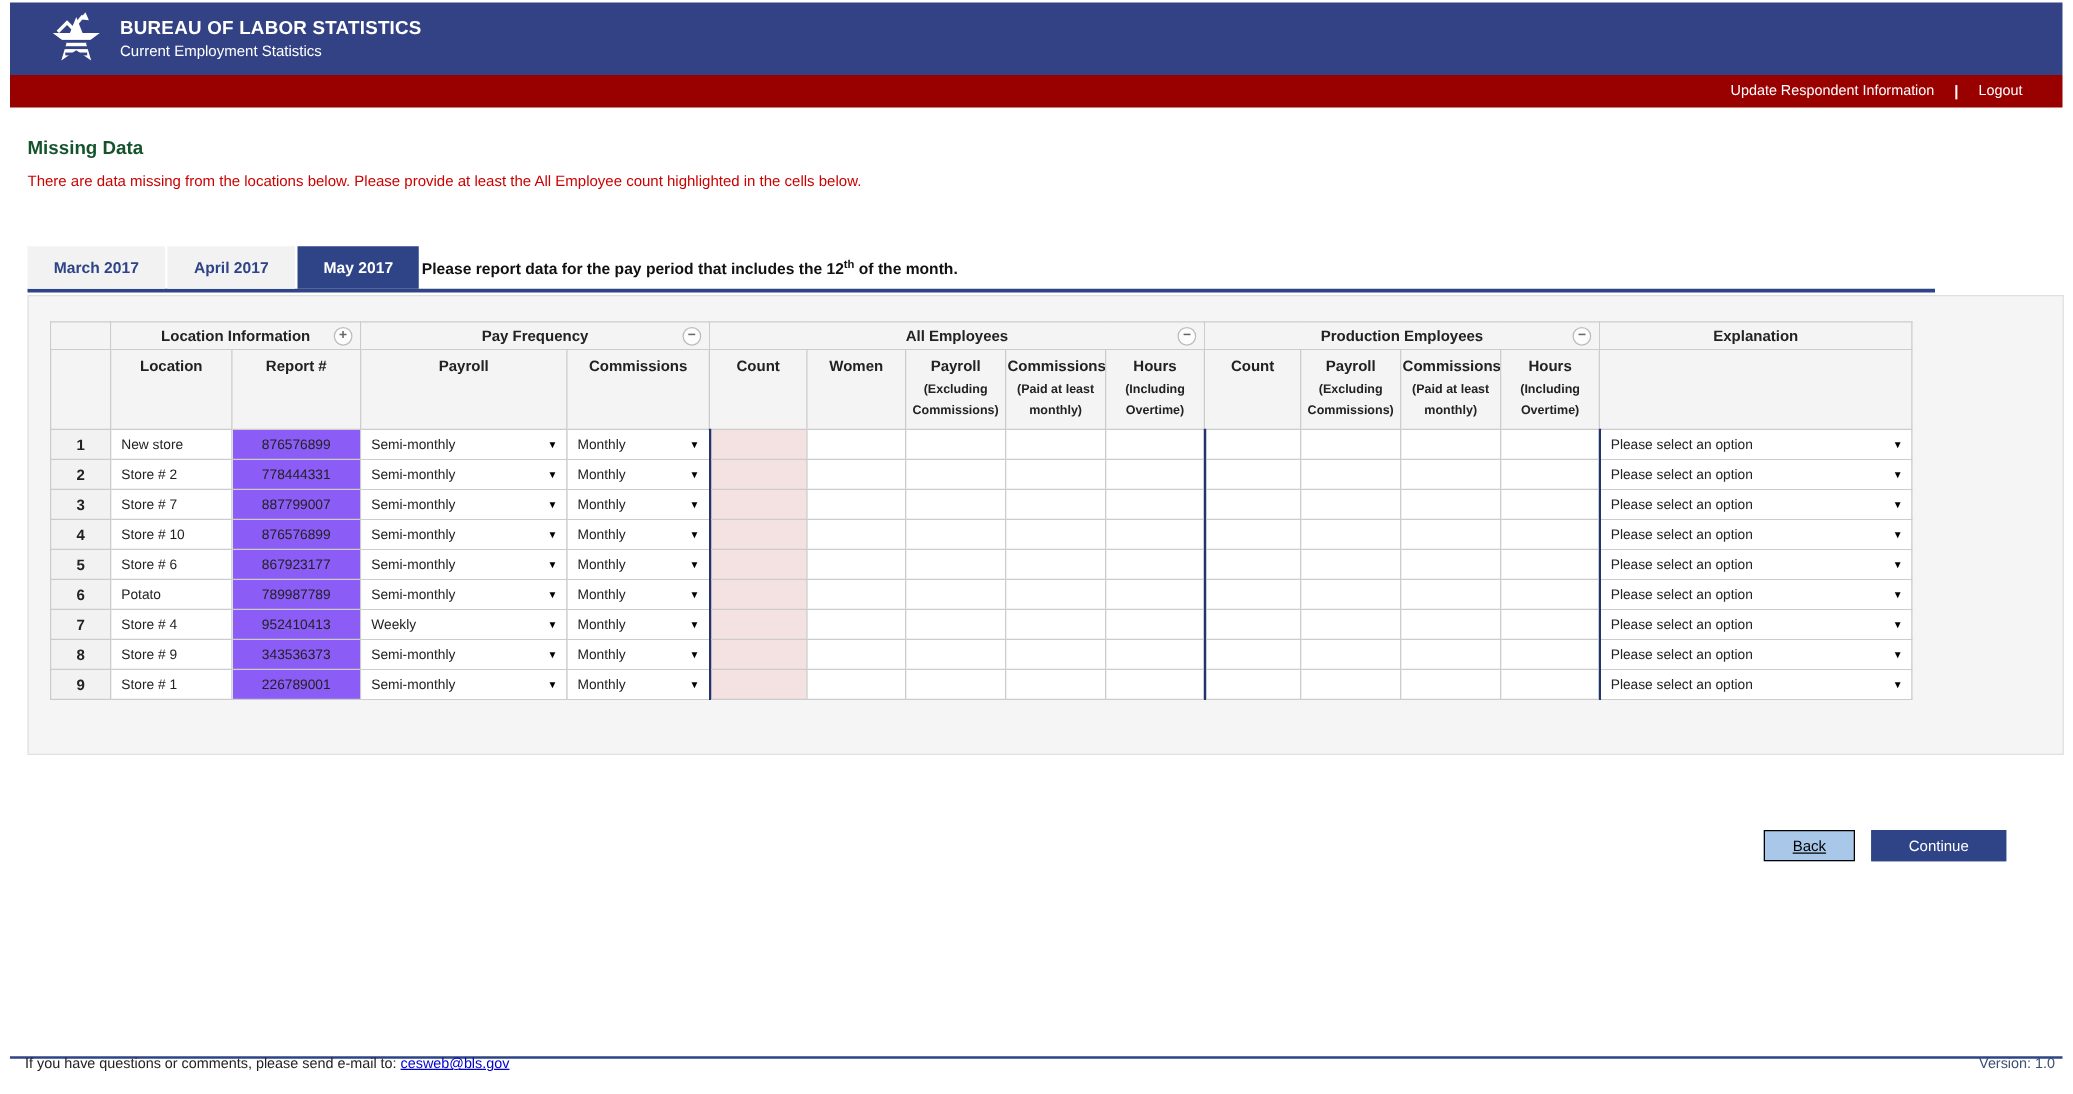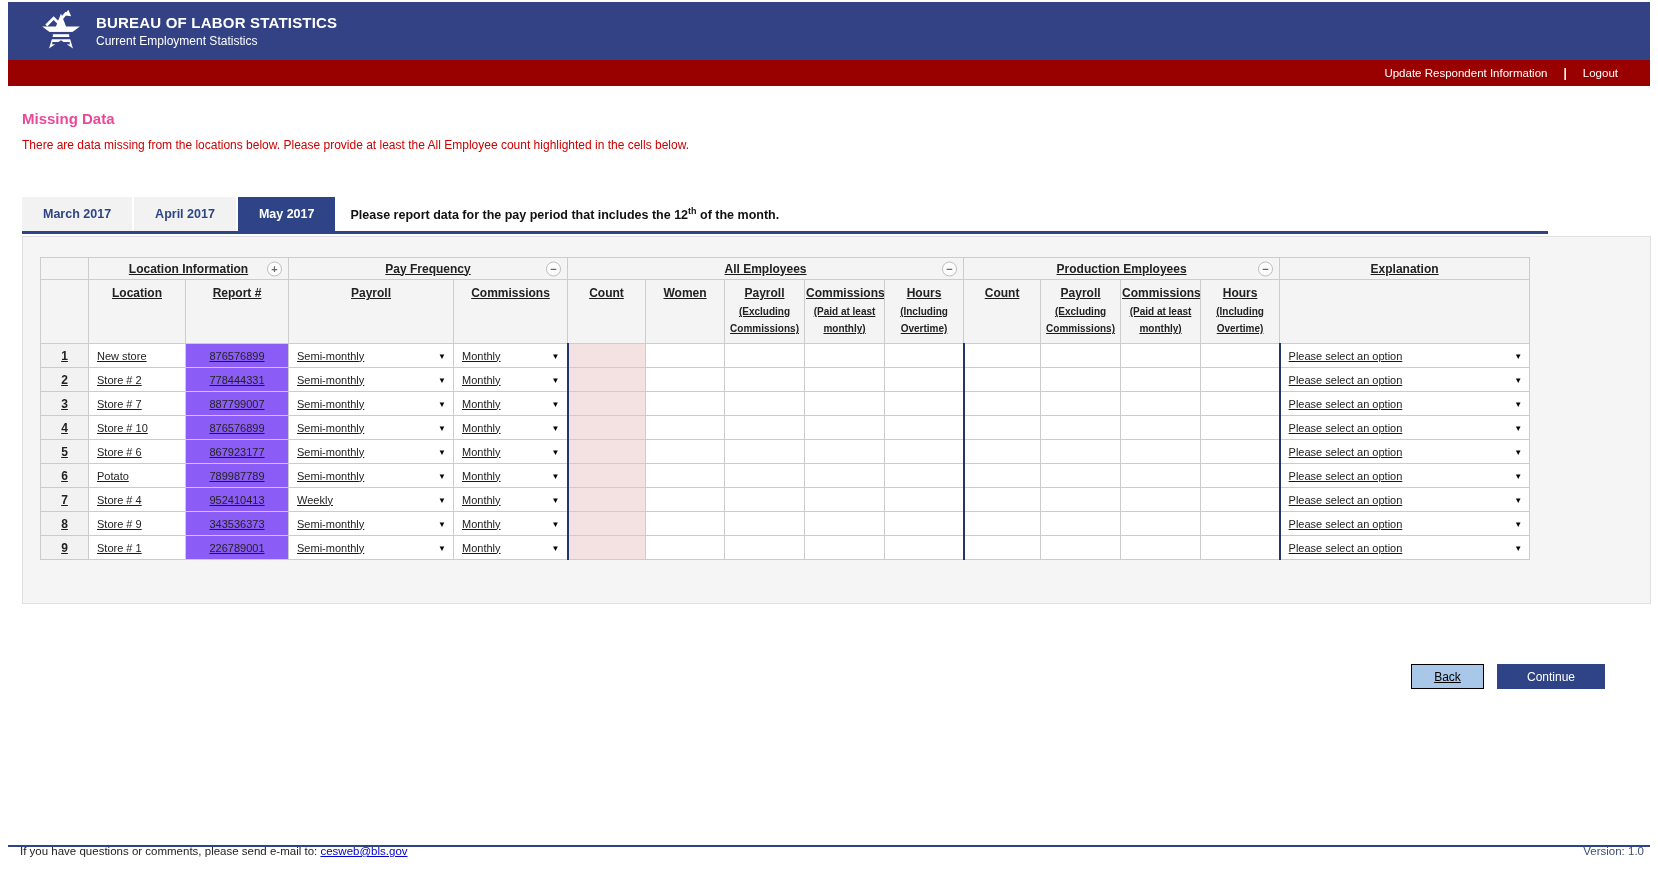--- a/index.html
+++ b/index.html
@@ -13,36 +13,36 @@
   .logo { width:46px; height:46px; margin-right:12px; flex:0 0 auto; }
   .banner-text .title { color:#fff; font-weight:bold; font-size:15px; letter-spacing:.2px; }
   .banner-text .subtitle { color:#fff; font-size:12px; margin-top:3px; }
 
   .redbar { background:#990000; height:26px; display:flex; align-items:center; justify-content:flex-end; padding-right:32px; }
   .redbar a { color:#fff; font-size:11.5px; text-decoration:none; cursor:pointer; }
   .redbar .divider { color:#fff; font-size:12px; margin:0 16px; font-weight:bold; }
 
   
   .main { margin:0 8px; }
-  h1.page-title { font-size:15px; margin:24px 0 0 6px; color:#ec4899; }
+  h1.page-title { font-size:15px; margin:24px 0 0 6px; color:#14532d; }
   .warning { color:#cc0000; font-size:12px; margin:11px 0 0 6px; }
 
   
   .tabs-row { display:flex; align-items:center; margin:45px 0 0 6px; }
   .tab { height:34px; padding:0 21px; display:flex; align-items:center; background:#f2f2f2; color:#2e4486;
          font-weight:bold; font-size:12.5px; margin-right:2px; cursor:pointer; }
   .tab.active { background:#2e4486; color:#fff; }
-  .tab-instruction { font-weight:bold; font-size:12.5px; color:#111; margin-left:13px; }
+  .tab-instruction { font-weight:bold; font-size:12.5px; color:#111; }
   .tab-instruction sup { font-size:9px; }
   .tab-underline { height:3px; background:#2e4486; width:1526px; margin-left:6px; }
 
   
   .panel { margin:2px 0 0 6px; width:1629px; background:#f5f5f5; border:1px solid #e0e0e0; padding:20px 0 43px 17px; }
 
-  table.grid { border-collapse:collapse; table-layout:fixed; width:1384px; background:#f5f5f5; border:1px solid #bbb;text-decoration:underline; }
+  table.grid { border-collapse:collapse; table-layout:fixed; width:1384px; background:#f5f5f5; border:1px solid #bbb; }
   table.grid th, table.grid td { border:1px solid #ccc; overflow:hidden; white-space:nowrap; }
 
   tr.group-row th { background:#f4f4f4; height:22px; font-size:12px; font-weight:bold; color:#222; position:relative; text-align:center; }
   .circle-icon { position:absolute; right:6px; top:50%; transform:translateY(-50%); width:15px; height:15px; border:1px solid #bdbdbd;
                  border-radius:50%; background:#fdfdfd; color:#666; font-size:11px; line-height:13px; text-align:center; cursor:pointer; }
   tr.sub-row th { background:#f4f4f4; height:64px; vertical-align:top; padding-top:6px; font-size:12px; font-weight:bold; color:#222; text-align:center; }
   tr.sub-row th span { display:block; }
   tr.sub-row th .l2 { font-size:10px; margin-top:6px; }
   th.corner { background:#f4f4f4; }
 

